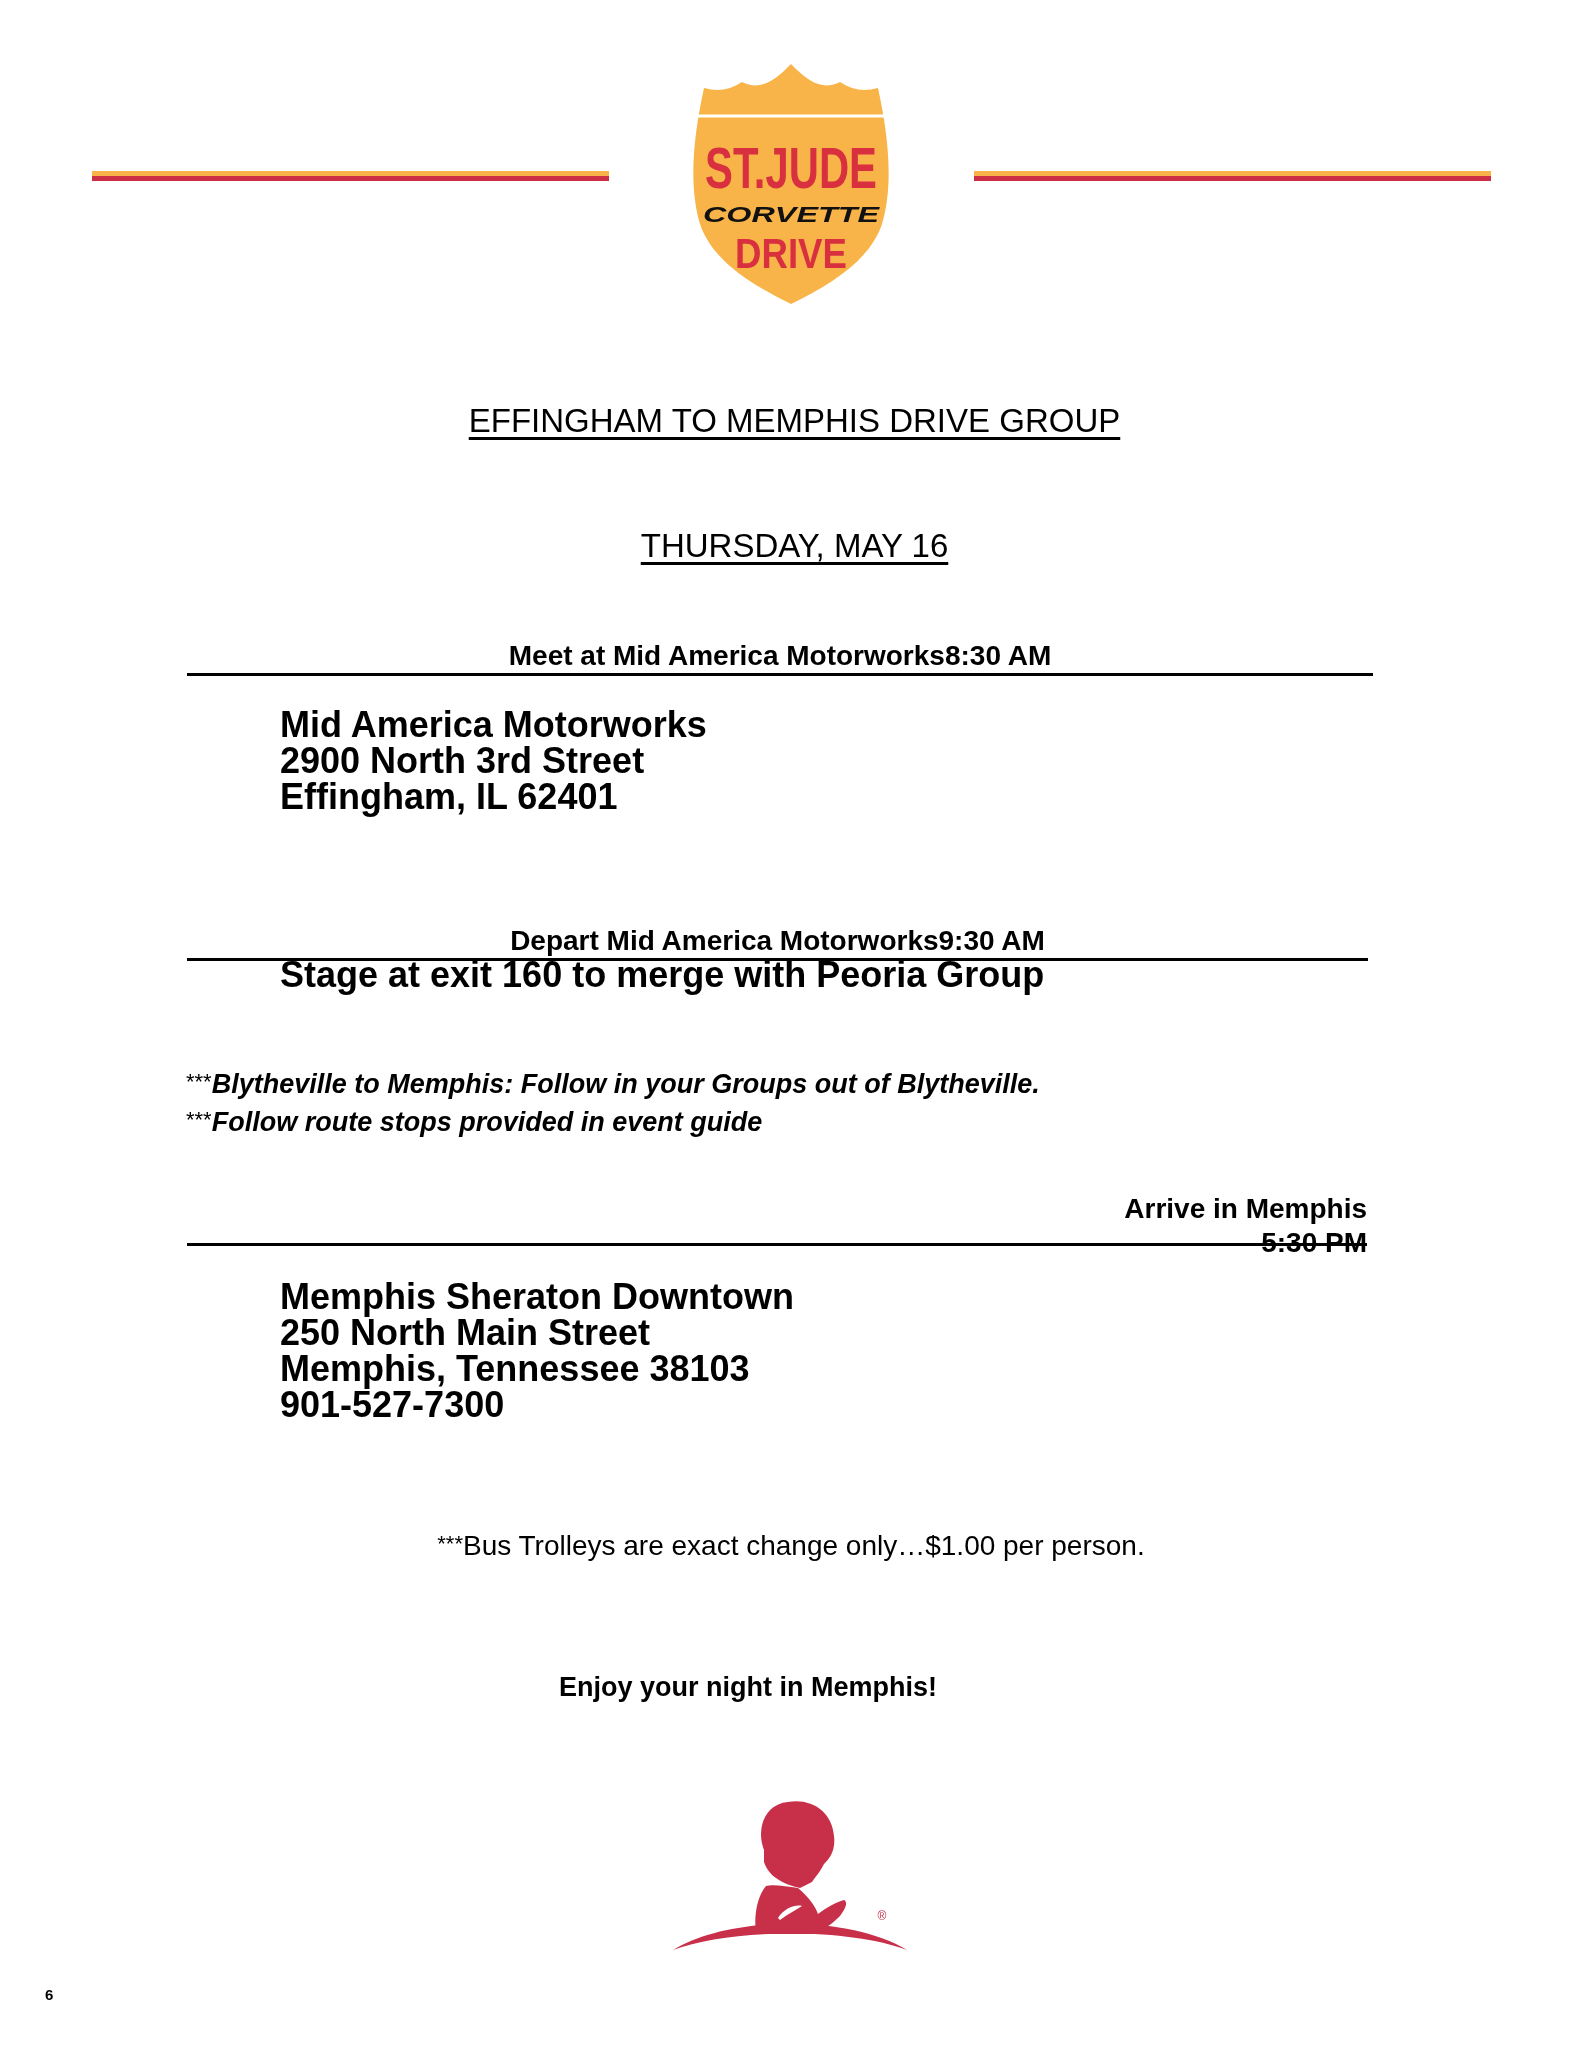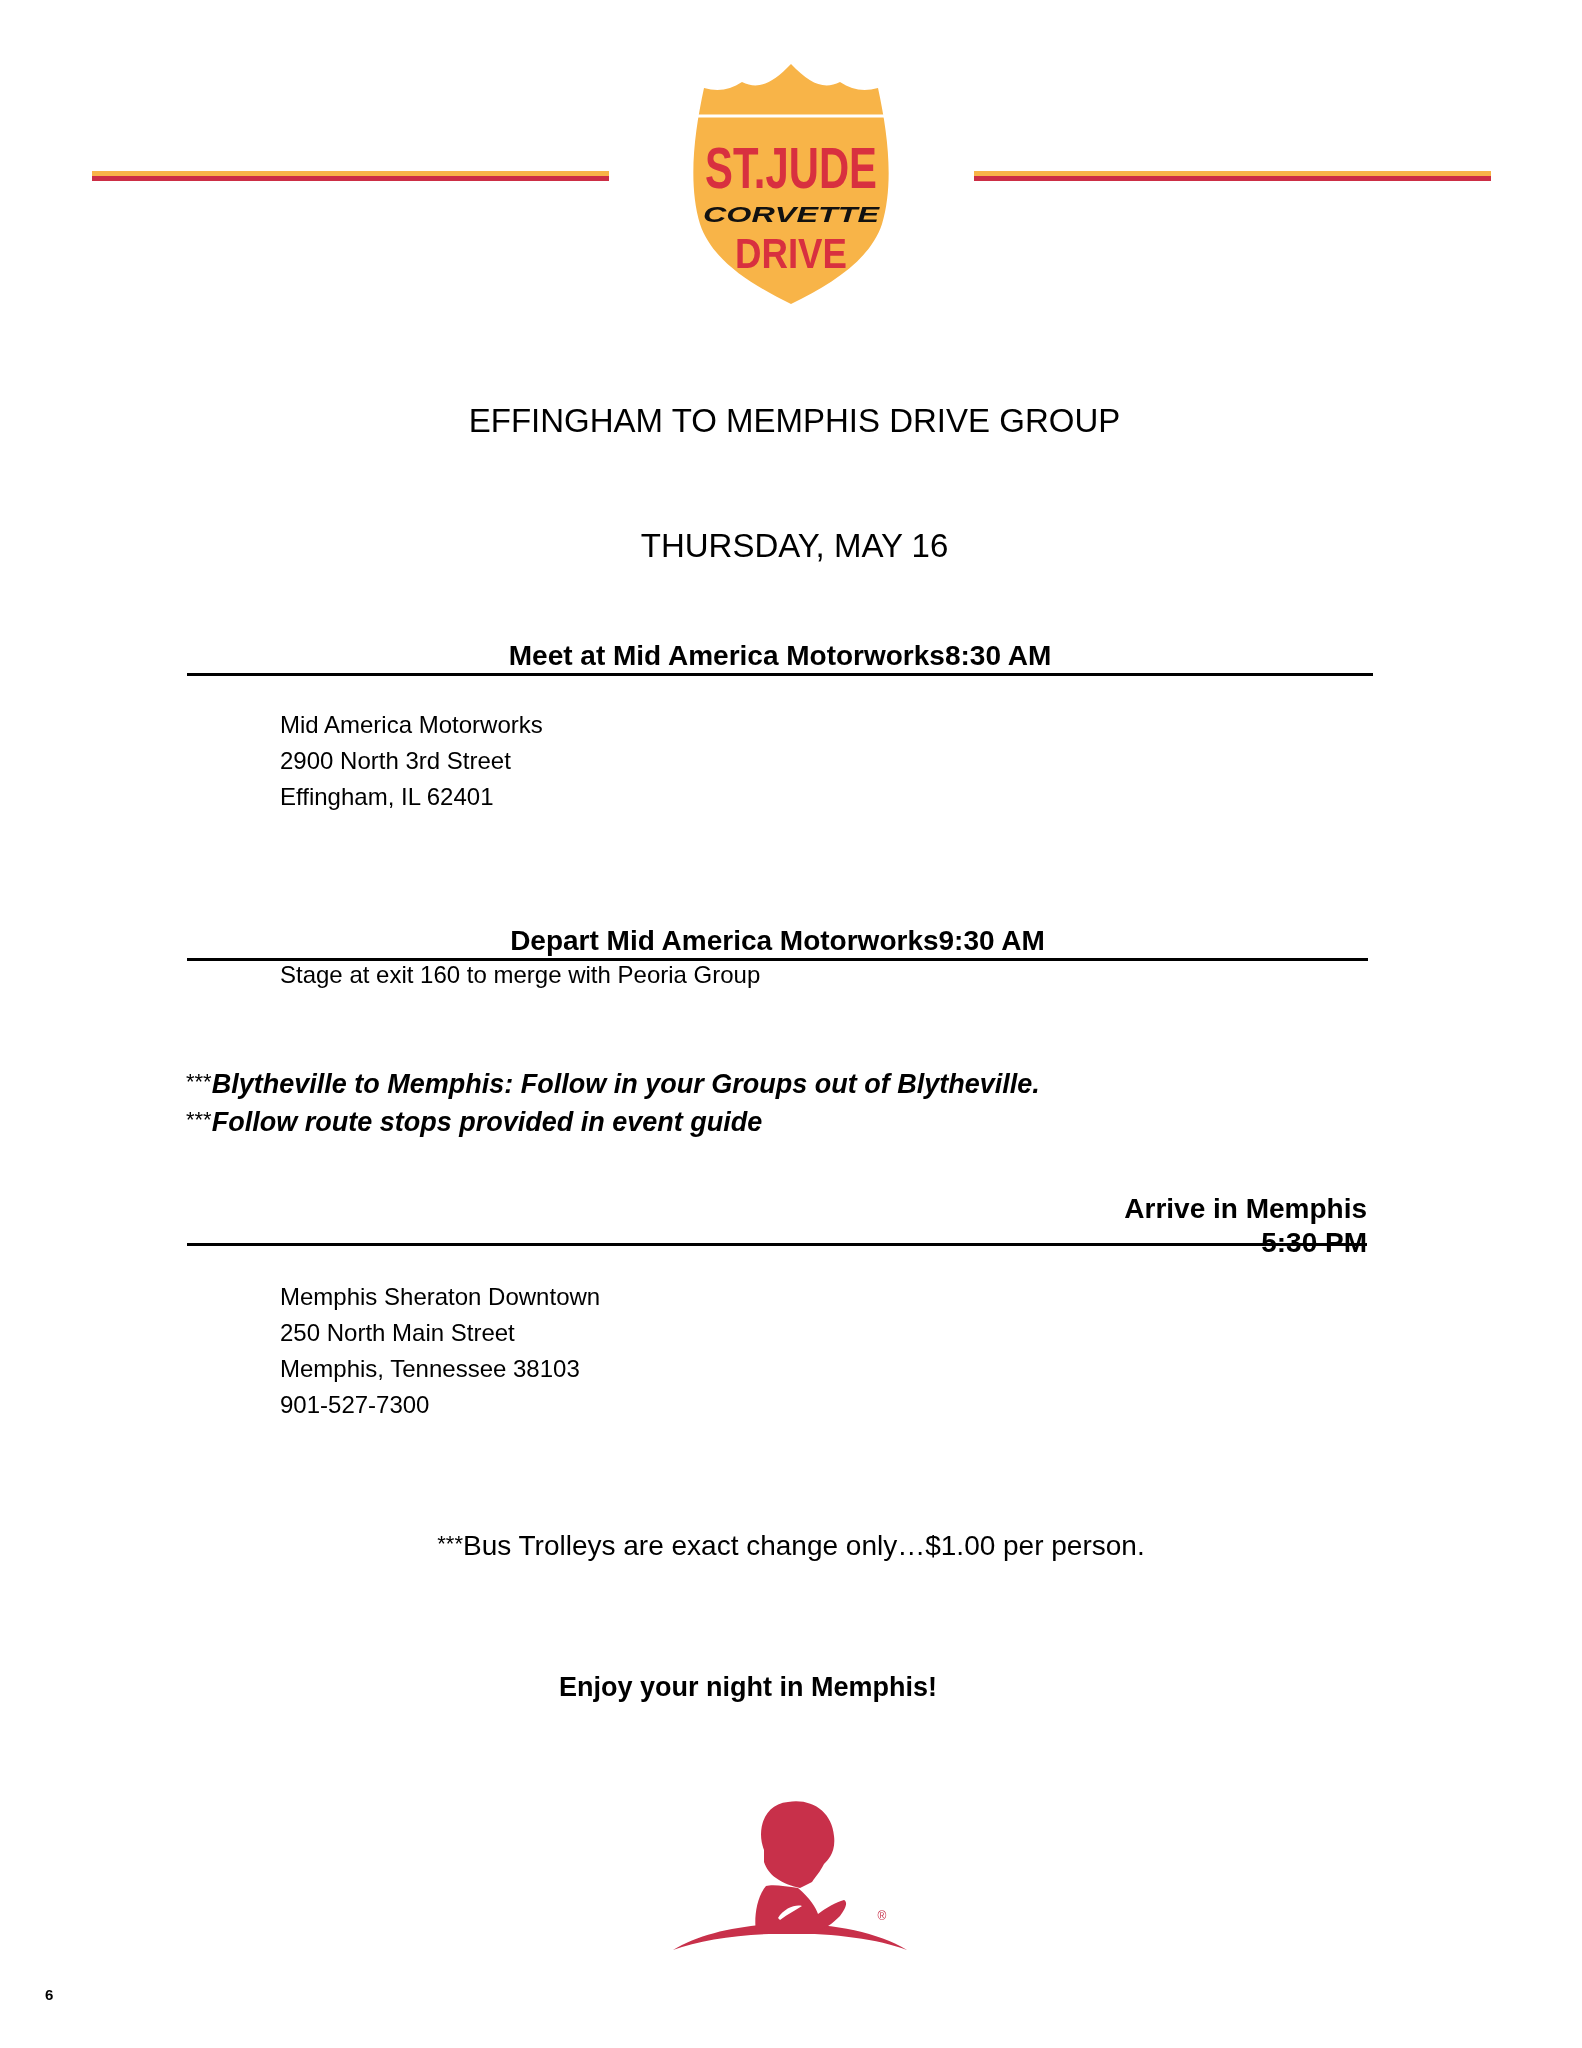--- a/index.html
+++ b/index.html
@@ -12,33 +12,33 @@
   .stripe .r { height: 5px; background: #CC2E45; }
   #stripe-left { left: 92px; width: 517px; }
   #stripe-right { left: 974px; width: 517px; }
 
   
   #shield { position: absolute; left: 684px; top: 64px; width: 214px; height: 240px; }
   #shield svg { width: 100%; height: 100%; display: block; }
 
   
   .h-center { position: absolute; left: 0; width: 1582px; text-align: center; }
-  .h-center span { text-decoration-thickness: 3px; text-underline-offset: 5px; margin-left: 7px; }
+  .h-center span { text-decoration: underline; text-decoration-thickness: 3px; text-underline-offset: 5px; margin-left: 7px; }
   #title { top: 402px; font-size: 33px; }
   #day { top: 527px; font-size: 33px; }
 
   
   .row { position: absolute; left: 187px; width: 1186px; border-bottom: 3px solid #000;
          font-size: 28px; font-weight: bold; display: flex; justify-content: center;
          align-items: flex-end; height: 34px; line-height: 34px; }
   #row-meet { top: 639px; }
   #row-depart { top: 924px; width: 1181px; }
   #row-arrive { top: 1209px; width: 1180px; flex-direction: column; }
 
-  .addr { position: absolute; left: 280px; font-size: 24px; line-height: 36px; }
+  .addr { position: absolute; left: 280px; font-size: 36px; line-height: 36px; font-weight: bold; }
   #addr-meet { top: 707px; }
   #note-depart { top: 957px; }
   #addr-arrive { top: 1279px; }
 
   .italic-notes { position: absolute; left: 186px; top: 1064px; font-size: 27px;
                   font-weight: bold; font-style: italic; line-height: 35px; }
   .italic-notes .stars { font-weight: normal; font-style: normal; font-size: 22px; vertical-align: 4px; }
 
   #bus { position: absolute; left: 0; width: 1582px; text-align: center; top: 1530px; font-size: 28px; }
   #bus .stars { font-size: 22px; vertical-align: 4px; }

